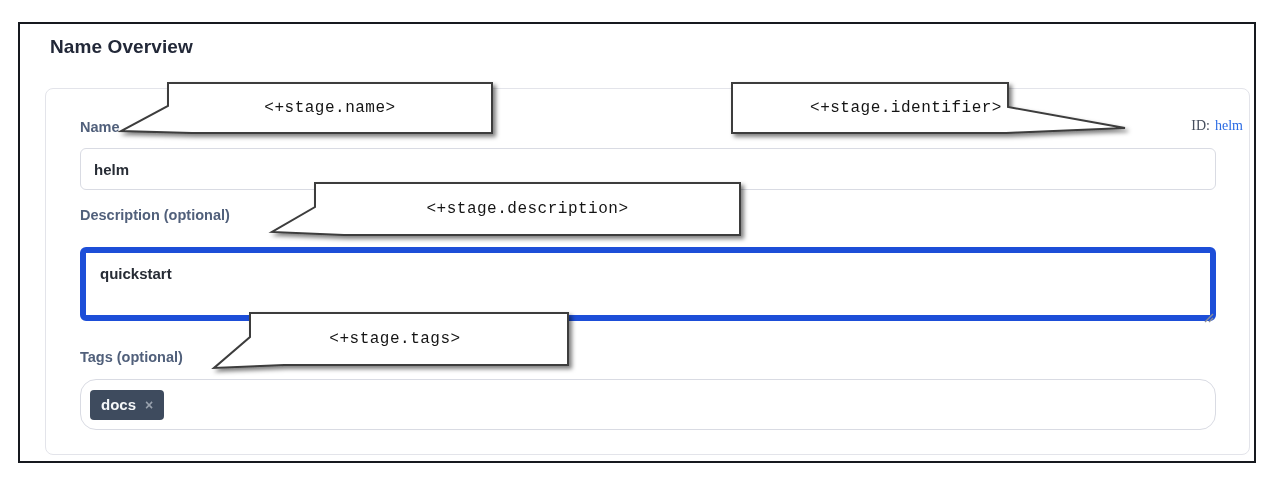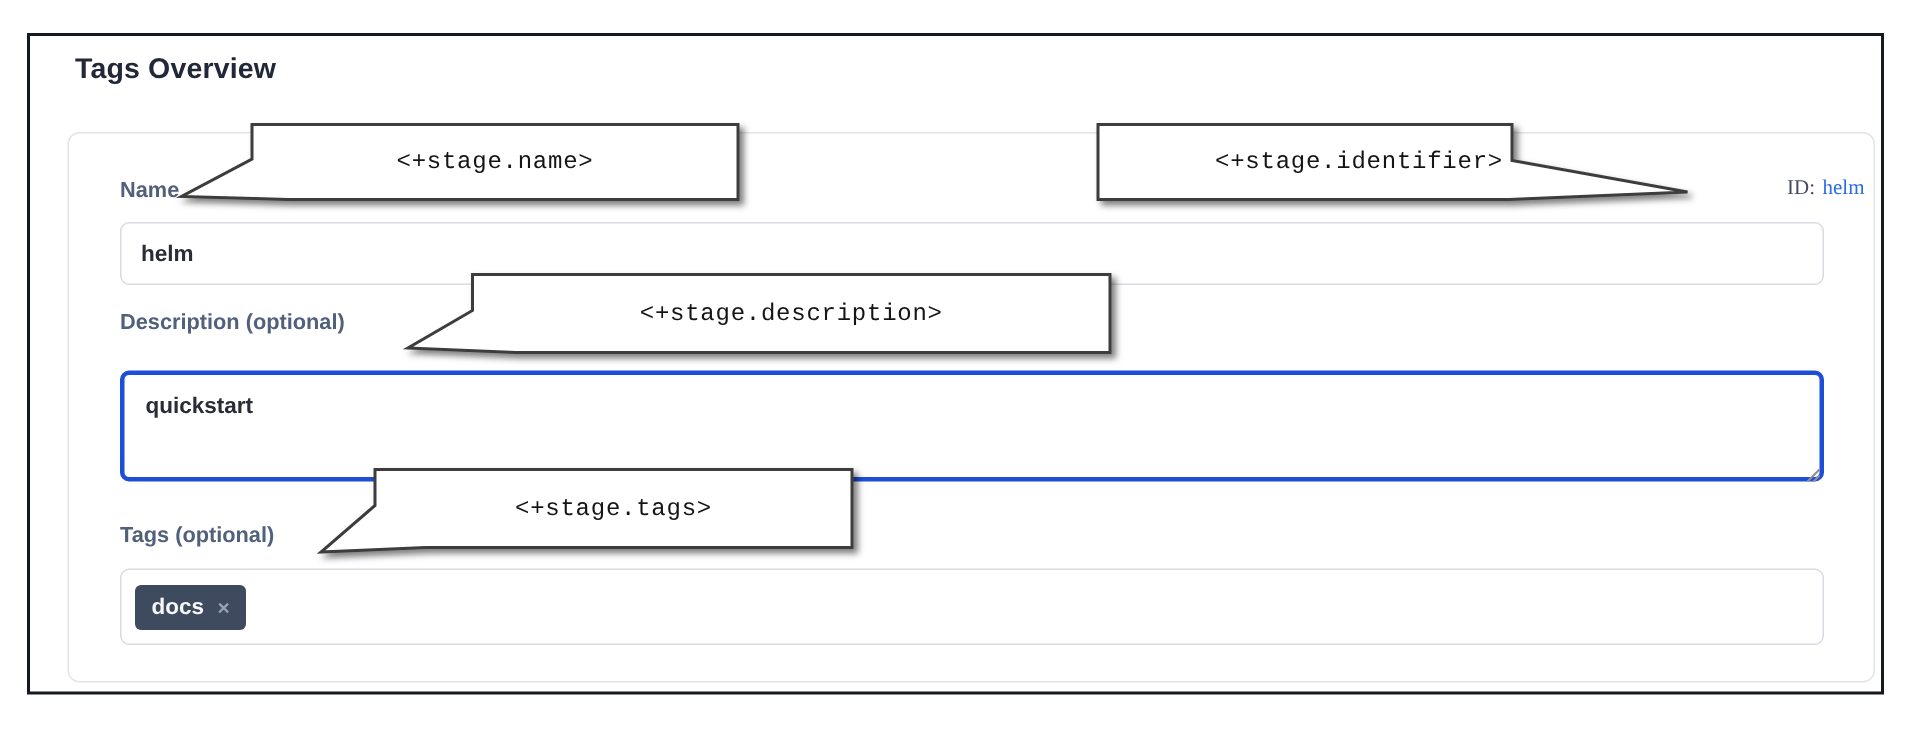--- a/index.html
+++ b/index.html
@@ -31,31 +31,31 @@
   }
   .id-link{color:#2a6be4;margin-left:5px;font-weight:400;cursor:pointer;text-decoration:none;}
   .text-input{
     position:absolute;left:80px;top:148px;width:1136px;height:42px;
     border:1px solid #d9dbe3;border-radius:6px;box-sizing:border-box;
     font-family:"Liberation Sans", sans-serif;font-size:15px;font-weight:600;
     color:#272c35;padding:0 13px;background:#fff;outline:none;
   }
   .text-area{
     position:absolute;left:80px;top:247px;width:1136px;height:74px;
-    border:3px solid #1d4ed8;border-radius:6px;box-sizing:border-box;
+    border:6px solid #1d4ed8;border-radius:6px;box-sizing:border-box;
     font-family:"Liberation Sans", sans-serif;font-size:15px;font-weight:600;
     color:#272c35;padding:12px 14px;background:#fff;outline:none;resize:none;
   }
   .resize-handle{
     position:absolute;left:1203px;top:309px;width:11px;height:11px;pointer-events:auto;
     cursor:nwse-resize;
   }
   .tags-box{
     position:absolute;left:80px;top:379px;width:1136px;height:51px;
-    border:1px solid #d9dbe3;border-radius:6px;box-sizing:border-box;background:#fff;
+    border:1px solid #d9dbe3;border-radius:16px;box-sizing:border-box;background:#fff;
     display:flex;align-items:center;padding-left:9px;cursor:text;
   }
   .tag-pill{
     display:inline-flex;align-items:center;gap:9px;background:#3e4b5e;
     color:#f5f7f9;border-radius:4px;padding:5px 11px;font-size:15px;font-weight:bold;
     line-height:20px;cursor:default;
   }
   .tag-remove{
     color:#99a2ae;font-weight:bold;font-size:14px;cursor:pointer;line-height:20px;
   }
@@ -66,28 +66,28 @@
     fill:#ffffff;stroke:#3c3c3c;stroke-width:2;stroke-linejoin:miter;
   }
   .callout-text{
     position:absolute;font-family:"Liberation Mono", monospace;font-size:16px;
     color:#151515;text-align:center;letter-spacing:.5px;pointer-events:none;
     white-space:nowrap;
   }
   .ct-name{left:168px;top:83px;width:324px;line-height:50px;}
   .ct-id{left:732px;top:83px;width:276px;line-height:50px;margin-left:36px;}
   .ct-desc{left:315px;top:183px;width:425px;line-height:52px;}
-  .ct-tags{left:250px;top:313px;width:318px;line-height:52px;text-align:center;}
+  .ct-tags{left:236px;top:313px;width:318px;line-height:52px;text-align:center;}
 </style>
 </head>
 <body>
 
 <div class="frame"></div>
 
-<div class="page-title">Tags Overview</div>
+<div class="page-title">Name Overview</div>
 
 <div class="card"></div>
 
 <label class="field-label label-name">Name</label>
 <input class="text-input" type="text" value="helm" style="">
 
 <div class="id-line">
   <span>ID:</span><span class="id-link">helm</span>
 </div>
 

